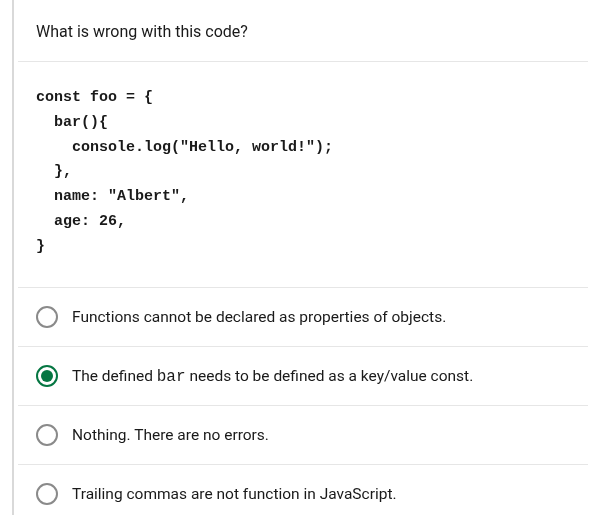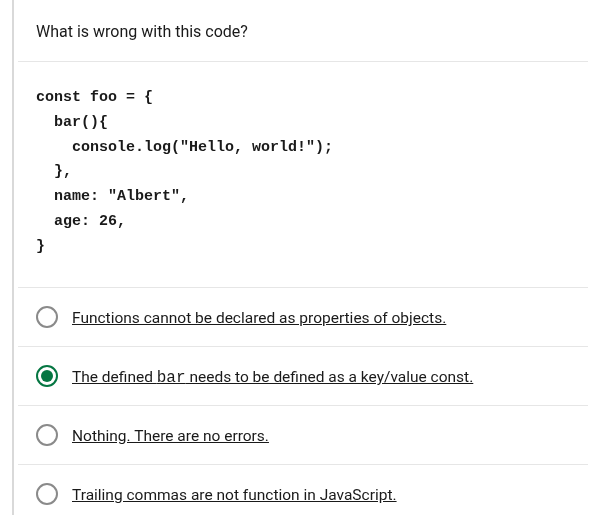--- a/index.html
+++ b/index.html
@@ -39,28 +39,27 @@
     line-height: 1.65;
     font-weight: 700;
     color: #1a1a1a;
     white-space: pre;
   }
   .options {
     border-top: 1px solid #e6e6e6;
   }
   .option {
     display: flex;
-    align-items: flex-end;
+    align-items: center;
     gap: 14px;
     padding: 18px 18px;
     border-bottom: 1px solid #e6e6e6;
     font-size: 15.5px;
     color: #1a1a1a;
     cursor: pointer;
-    text-decoration: underline;
   }
   .option:last-child { border-bottom: none; }
   .radio {
     width: 22px;
     height: 22px;
     border-radius: 50%;
     border: 2px solid #8a8a8a;
     flex-shrink: 0;
     position: relative;
     background: #fff;

